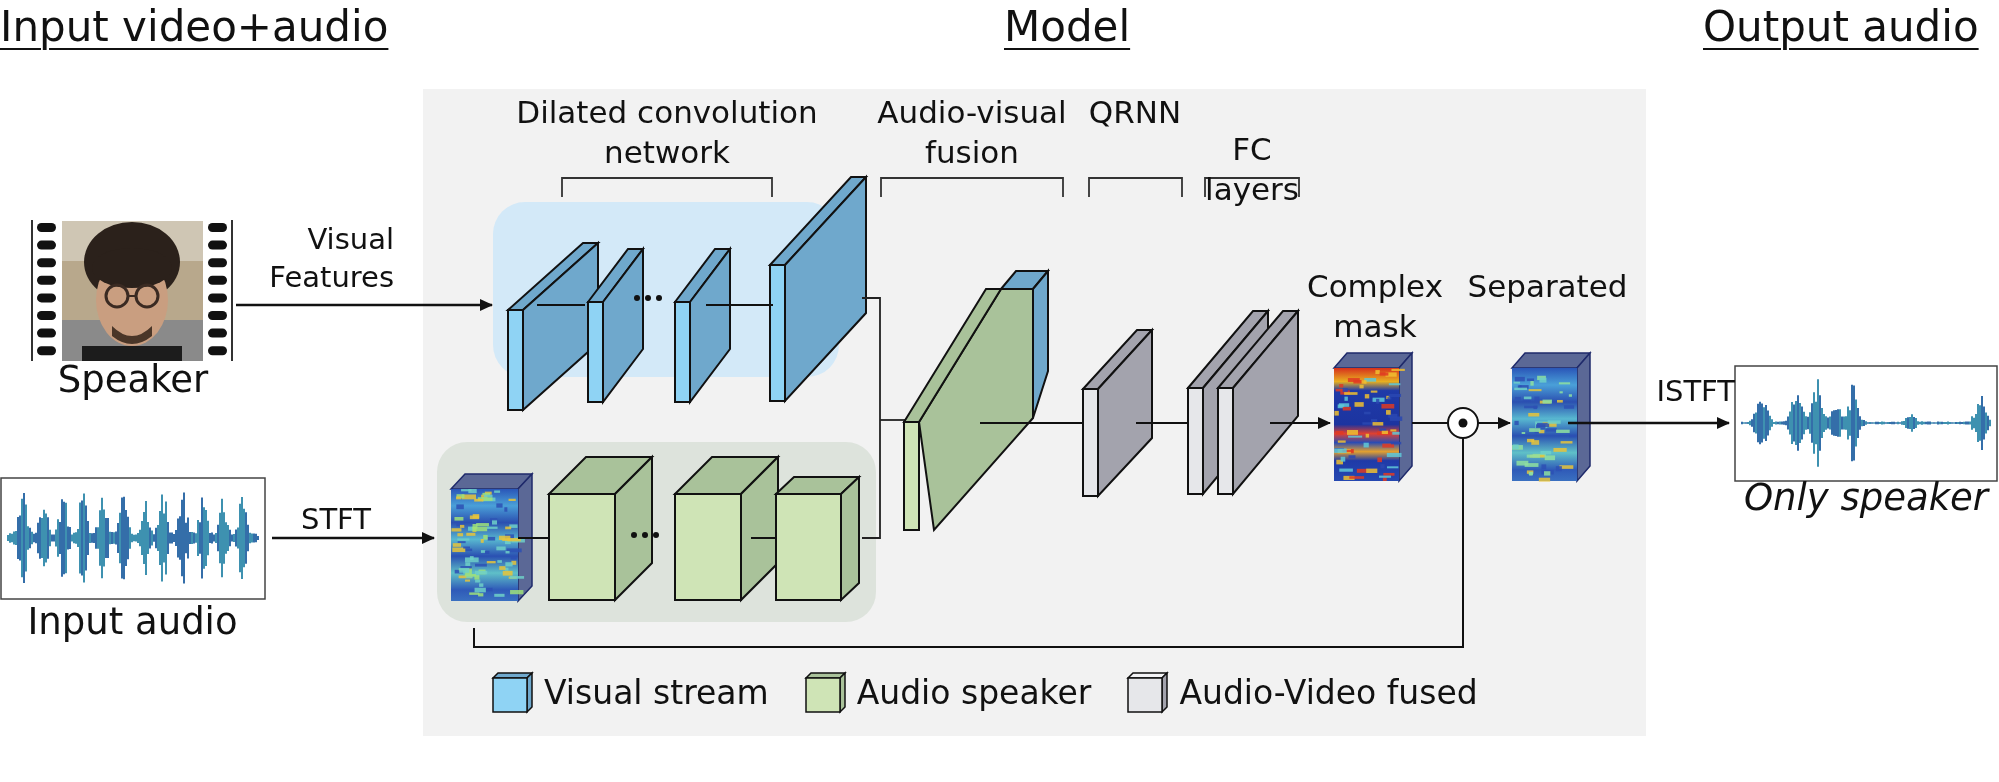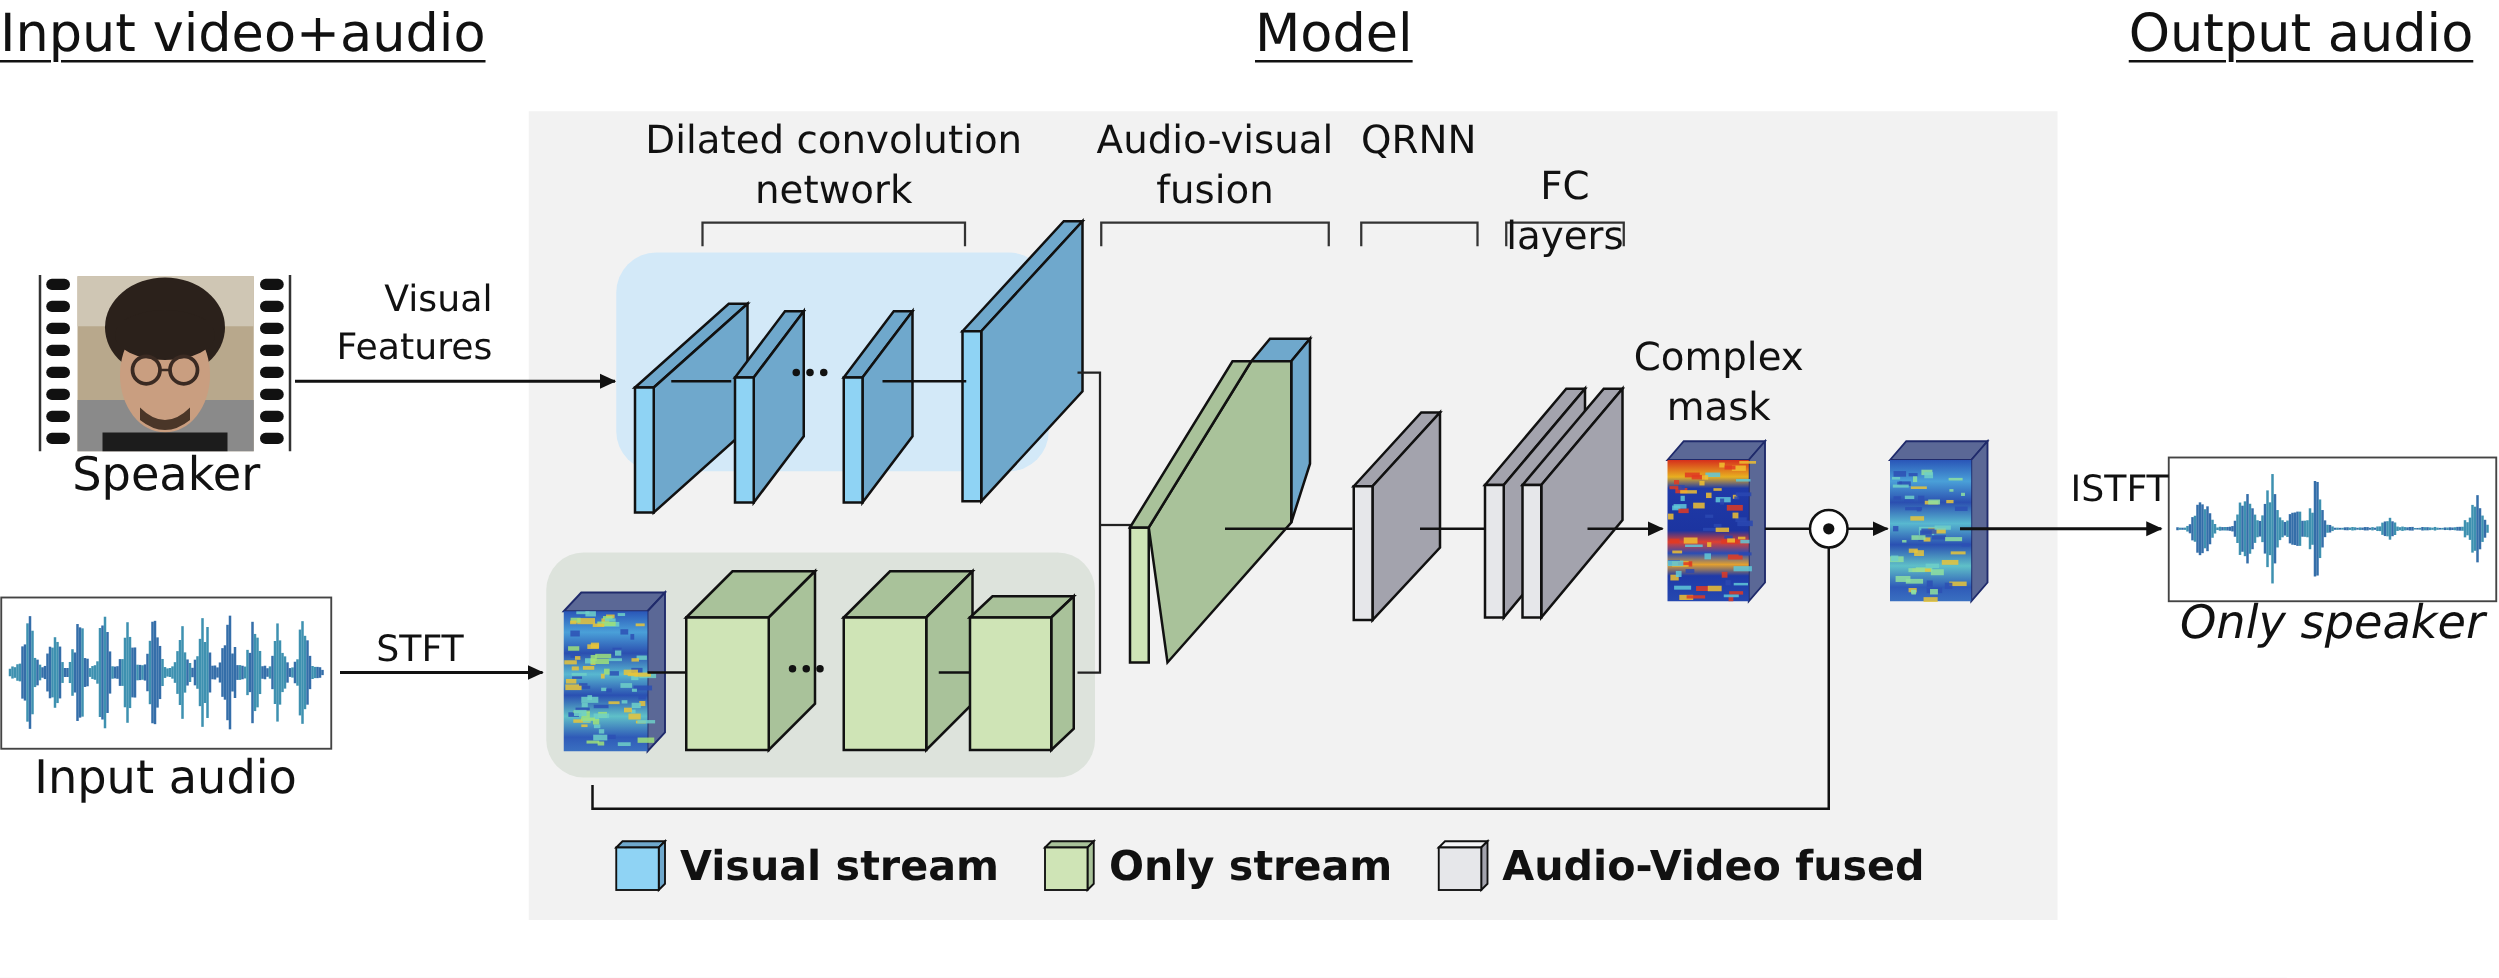--- a/index.html
+++ b/index.html
@@ -5,21 +5,21 @@
   html, body { margin: 0; padding: 0; background: #ffffff; }
   body { width: 1999px; height: 782px; position: relative; overflow: hidden;
          font-family: "DejaVu Sans", sans-serif; color: #111; }
   .heading { position: absolute; top: 2px; font-size: 42px; text-decoration: underline;
              text-underline-offset: 7px; text-decoration-thickness: 2px; white-space: nowrap; }
   .panel { position: absolute; left: 423px; top: 89px; width: 1223px; height: 647px; background: #f2f2f2; }
   .lbl { position: absolute; font-size: 31px; text-align: center; line-height: 40px; white-space: nowrap; }
   .lbl-sm { position: absolute; font-size: 29px; text-align: right; line-height: 38px; white-space: nowrap; }
   .caption { position: absolute; font-size: 37px; white-space: nowrap; text-align: center; }
   svg.main { position: absolute; left: 0; top: 0; }
-  .legend { position: absolute; top: 670px; left: 490px; display: flex; align-items: center; gap: 0; font-weight: bold; }
+  .legend { position: absolute; top: 670px; left: 490px; display: flex; align-items: center; gap: 0; }
   .legend-item { display: flex; align-items: center; margin-right: 34px; }
   .legend-text { font-size: 33px; margin-left: 10px; white-space: nowrap; }
 </style>
 </head>
 <body>
 
 <div class="heading" style="left:0px;">Input video+audio</div>
 <div class="heading" style="left:1004px;">Model</div>
 <div class="heading" style="left:1703px;">Output audio</div>
 
@@ -732,41 +732,42 @@
 <div class="lbl" style="left:1197px; top:92px; width:110px;margin-top:37px;">
   <div>FC</div>
   <div>layers</div>
 </div>
 
 <div class="lbl" style="left:1300px; top:266px; width:150px;">
   <div>Complex</div>
   <div>mask</div>
 </div>
 <div class="lbl" style="left:1450px; top:266px; width:195px;">
+  <div>Separated</div>
 </div>
 
 <div class="lbl-sm" style="left:1630px; top:372px; width:105px;">ISTFT</div>
 <div class="caption" style="left:1735px; top:476px; width:262px;font-style:italic;">Only speaker</div>
 
 <div class="legend">
   <div class="legend-item">
     <svg width="44" height="44">
       <polygon points="3,8 8,3 42,3 37,8" fill="#6fa8cc" stroke="#111" stroke-width="1.5"></polygon>
       <polygon points="37,8 42,3 42,37 37,42" fill="#6fa8cc" stroke="#111" stroke-width="1.5"></polygon>
       <rect x="3" y="8" width="34" height="34" fill="#8fd3f4" stroke="#111" stroke-width="1.5"></rect>
     </svg>
     <span class="legend-text">Visual stream</span>
   </div>
   <div class="legend-item">
     <svg width="44" height="44">
       <polygon points="3,8 8,3 42,3 37,8" fill="#a9c29a" stroke="#111" stroke-width="1.5"></polygon>
       <polygon points="37,8 42,3 42,37 37,42" fill="#a9c29a" stroke="#111" stroke-width="1.5"></polygon>
       <rect x="3" y="8" width="34" height="34" fill="#cfe4b6" stroke="#111" stroke-width="1.5"></rect>
     </svg>
-    <span class="legend-text">Only stream</span>
+    <span class="legend-text">Audio speaker</span>
   </div>
   <div class="legend-item">
     <svg width="44" height="44">
       <polygon points="3,8 8,3 42,3 37,8" fill="#f4f4f6" stroke="#111" stroke-width="1.5"></polygon>
       <polygon points="37,8 42,3 42,37 37,42" fill="#a3a3ad" stroke="#111" stroke-width="1.5"></polygon>
       <rect x="3" y="8" width="34" height="34" fill="#e6e7ea" stroke="#111" stroke-width="1.5"></rect>
     </svg>
     <span class="legend-text">Audio-Video fused</span>
   </div>
 </div>

